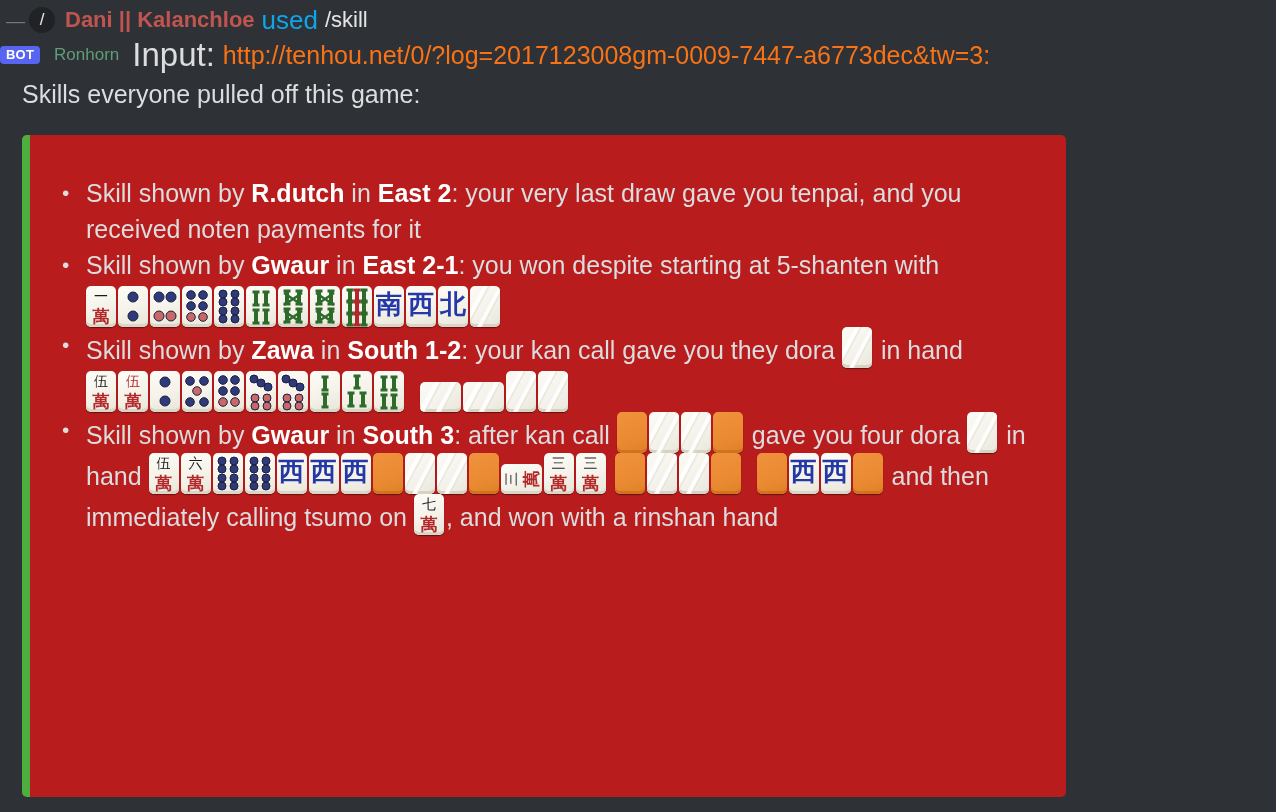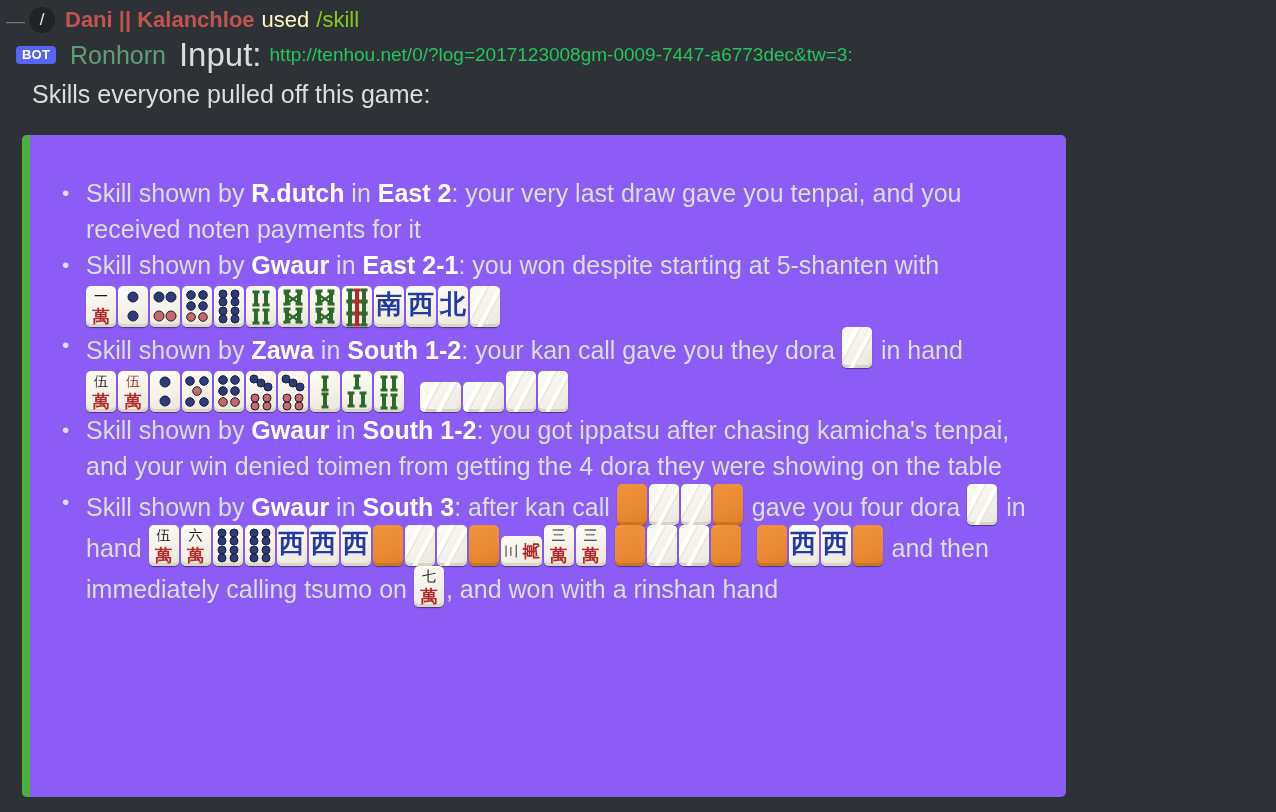--- a/index.html
+++ b/index.html
@@ -22,48 +22,48 @@
     margin-right: 4px; margin-left: 2px;
   }
   .cmd-avatar {
     width: 26px; height: 26px; border-radius: 50%;
     background: #202225; color: #e8e9eb;
     display: flex; align-items: center; justify-content: center;
     font-size: 17px; font-weight: 500; margin-right: 10px;
     flex: 0 0 auto;
   }
   .cmd-user { color: #c0554f; font-size: 22px; font-weight: 700; }
-  .cmd-used { color: #fef9c3; font-size: 22px; margin-left: 7px; }
-  .cmd-name { color: #84cc16; font-size: 22px; margin-left: 7px; }
+  .cmd-used { color: #0ea5e9; font-size: 26px; margin-left: 7px; }
+  .cmd-name { color: #e5e5e5; font-size: 22px; margin-left: 7px; }
 
   
   .bot-line {
     display: flex; align-items: center;
-    padding: 2px 0 0 16px; height: 40px;
+    padding: 2px 0 0 0; height: 40px;
   }
   .bot-badge {
     background: #5865f2; color: #ffffff;
     font-size: 13px; font-weight: 700; letter-spacing: .2px;
     border-radius: 4px; padding: 2px 6px 3px 6px;
     margin-right: 14px; line-height: 1;
   }
-  .bot-name { color: #5f9e76; font-size: 25px; font-weight: 500; }
+  .bot-name { color: #5f9e76; font-size: 17px; font-weight: 500; }
   .bot-input-label { color: #dcddde; font-size: 33px; margin-left: 13px; }
-  .bot-url { color: #22c55e; font-size: 19px; margin-left: 8px; white-space: nowrap; }
+  .bot-url { color: #f97316; font-size: 25px; margin-left: 8px; white-space: nowrap; }
 
   
   .intro {
-    color: #dcddde; font-size: 25px; padding: 6px 0 0 32px;
+    color: #dcddde; font-size: 25px; padding: 6px 0 0 22px;
   }
 
   
   .embed {
     position: absolute; left: 22px; top: 135px;
     width: 1044px; height: 662px;
-    background: #8b5cf6; border-radius: 5px;
+    background: #b91c1c; border-radius: 5px;
     display: flex;
   }
   .embed-bar {
     width: 8px; background: #4caf3f;
     border-radius: 5px 0 0 5px; flex: 0 0 auto;
   }
   .embed-body { flex: 1 1 auto; padding: 40px 26px 0 10px; }
 
   ul.skills { margin: 0; padding-left: 46px; list-style: none; }
   ul.skills > li {
@@ -459,23 +459,20 @@
                 <span class="inner"></span>
               </span>
               <span class="tile back rot">
                 <span class="inner"></span>
               </span>
               <span class="tile back"></span>
               <span class="tile back"></span>
             </div>
         </li>
 
-        <li>
-          <span>Skill shown by </span><b class="em">Gwaur</b><span> in </span><b class="em">South 1-2</b><span>: you got ippatsu after chasing kamicha's tenpai, and your win denied toimen from getting the 4 dora they were showing on the table</span>
-        </li>
 
         <li>
           <span>Skill shown by </span><b class="em">Gwaur</b><span> in </span><b class="em">South 3</b><span>: after kan call</span>
           <span class="tilerow">
               <span class="tile orange"></span>
               <span class="tile back"></span>
               <span class="tile back"></span>
               <span class="tile orange"></span>
             </span>
           <span>gave you four dora</span>

